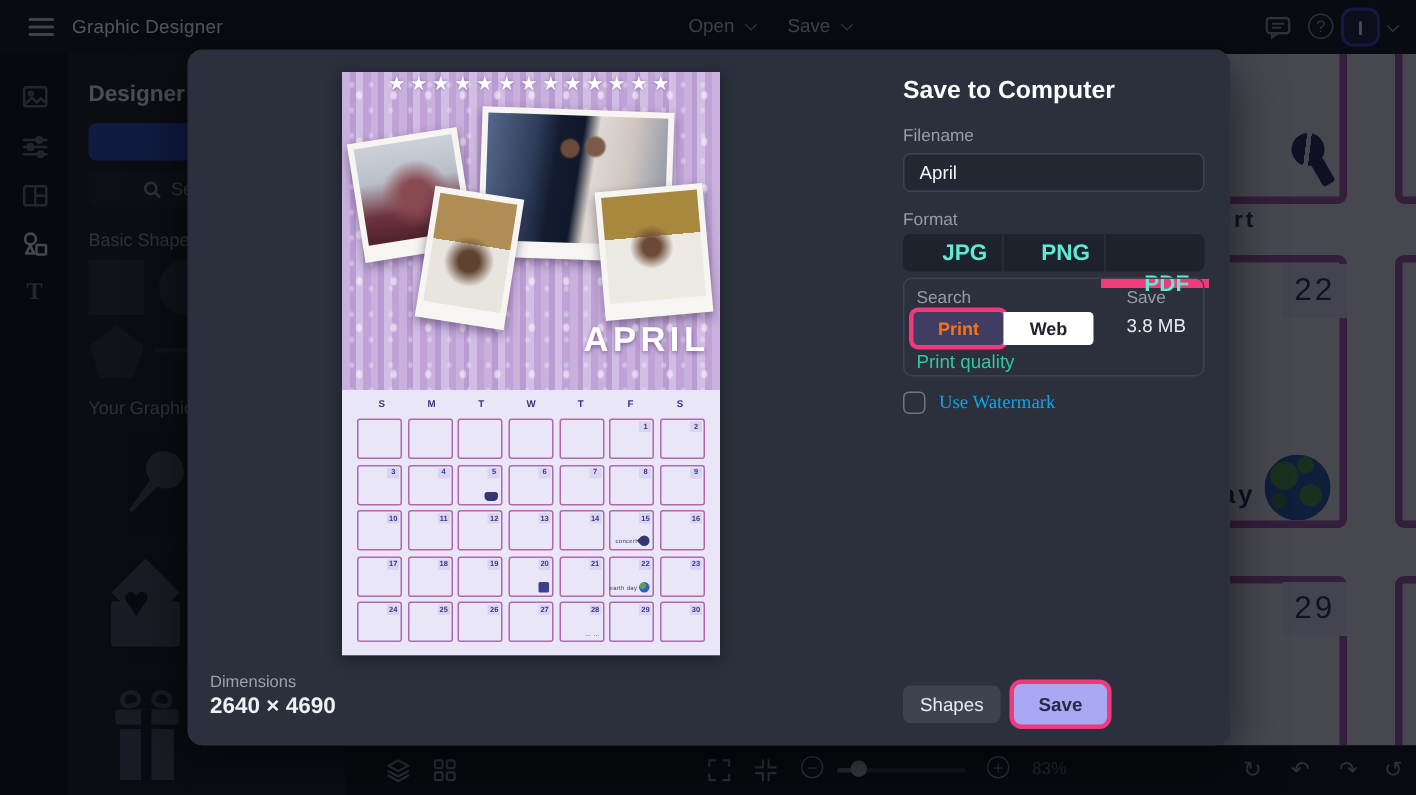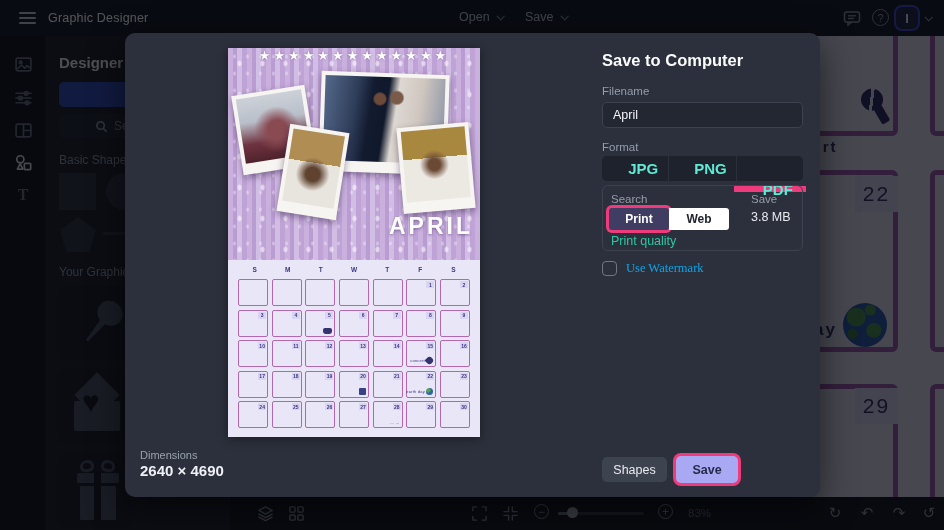--- a/index.html
+++ b/index.html
@@ -142,21 +142,21 @@
   
   #m-title { left:477px; top:18px; font-size:16.5px; font-weight:bold; color:#fbfcfe;}
   .m-label { position:absolute; font-size:11.5px; color:#969caa;}
   #filename-input { position:absolute; left:477px; top:69px; width:201px; height:26px; background:#232732; border:1px solid #3d4250; border-radius:5px; color:#f2f4f8; font-size:12.5px; padding-left:10px; font-family:"Liberation Sans",sans-serif; outline:none;}
   #seg { left:477px; top:123px; width:201px; height:25px; background:#1e222d; border-radius:5px; display:flex;}
   .seg-btn { flex:1; display:flex; align-items:center; justify-content:center; font-size:15px; font-weight:bold; color:#5eead4; cursor:pointer; border-right:1px solid #2b303c;padding-left:16px;}
   .seg-btn:last-child { border-right:none;}
   .seg-btn.selected { background:#403d63; border-radius:4px; box-shadow:0 0 0 3px #ef3a7c; border-right:none;margin-top:33px;}
   #qbox { left:477px; top:152px; width:201px; height:66px; border:1px solid #3d4250; border-radius:6px;}
   #qtoggle { position:absolute; left:6px; top:22px; width:120px; height:22px; background:#181b24; border-radius:3px; display:flex;}
-  .q-btn { flex:1; display:flex; align-items:center; justify-content:center; font-size:12px; font-weight:bold; cursor:pointer; color:#ffffff;}
+  .q-btn { flex:1; display:flex; align-items:center; justify-content:center; font-size:12px; font-weight:bold; cursor:pointer; color:#f97316;}
   .q-btn.selected { background:#403d63; border-radius:3px; box-shadow:0 0 0 3px #ef3a7c;}
   .q-btn.light { background:#ffffff; color:#20242e; border-radius:0 3px 3px 0;}
   #size-value { position:absolute; left:148px; top:24px; font-size:12.5px; color:#e8eaf0;}
   #quality-link { position:absolute; left:8px; top:48px; font-size:12.5px; color:#2fc7a3; cursor:pointer;}
   #wm-row { left:477px; top:228px; display:flex; align-items:center; gap:9px; cursor:pointer;}
   #wm-box { width:15px; height:15px; border:1.5px solid #707684; border-radius:4px; background:transparent;}
   #wm-label { font-size:12.5px; color:#0ea5e9;font-family:Liberation Serif, serif;}
   #cancel-btn { left:477px; top:424px; width:65px; height:25px; background:#3e4350; border-radius:5px; color:#e8eaf0; font-size:12.5px; display:flex; align-items:center; justify-content:center; cursor:pointer;}
   #save-btn { left:551px; top:423px; width:62px; height:27px; background:#a9a9f3; border-radius:5px; box-shadow:0 0 0 3px #ef3a7c; color:#262a4a; font-size:12.5px; font-weight:bold; display:flex; align-items:center; justify-content:center; cursor:pointer;}
 </style>

